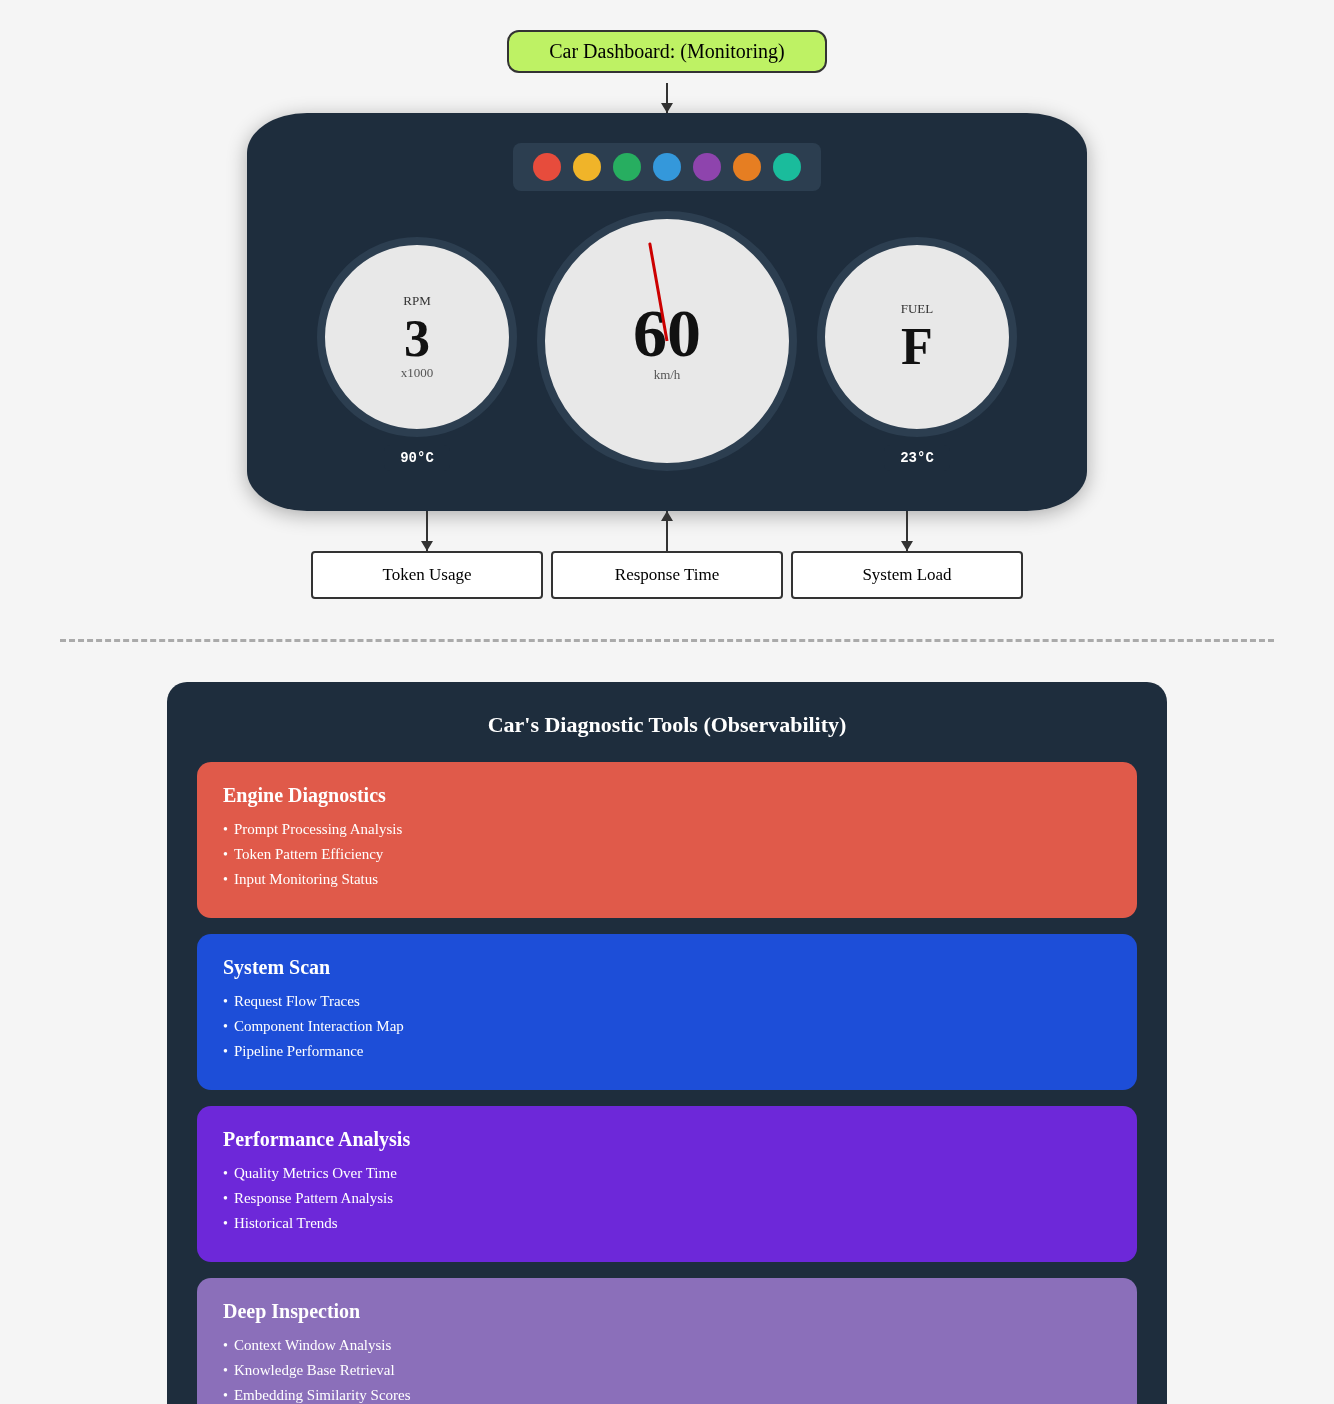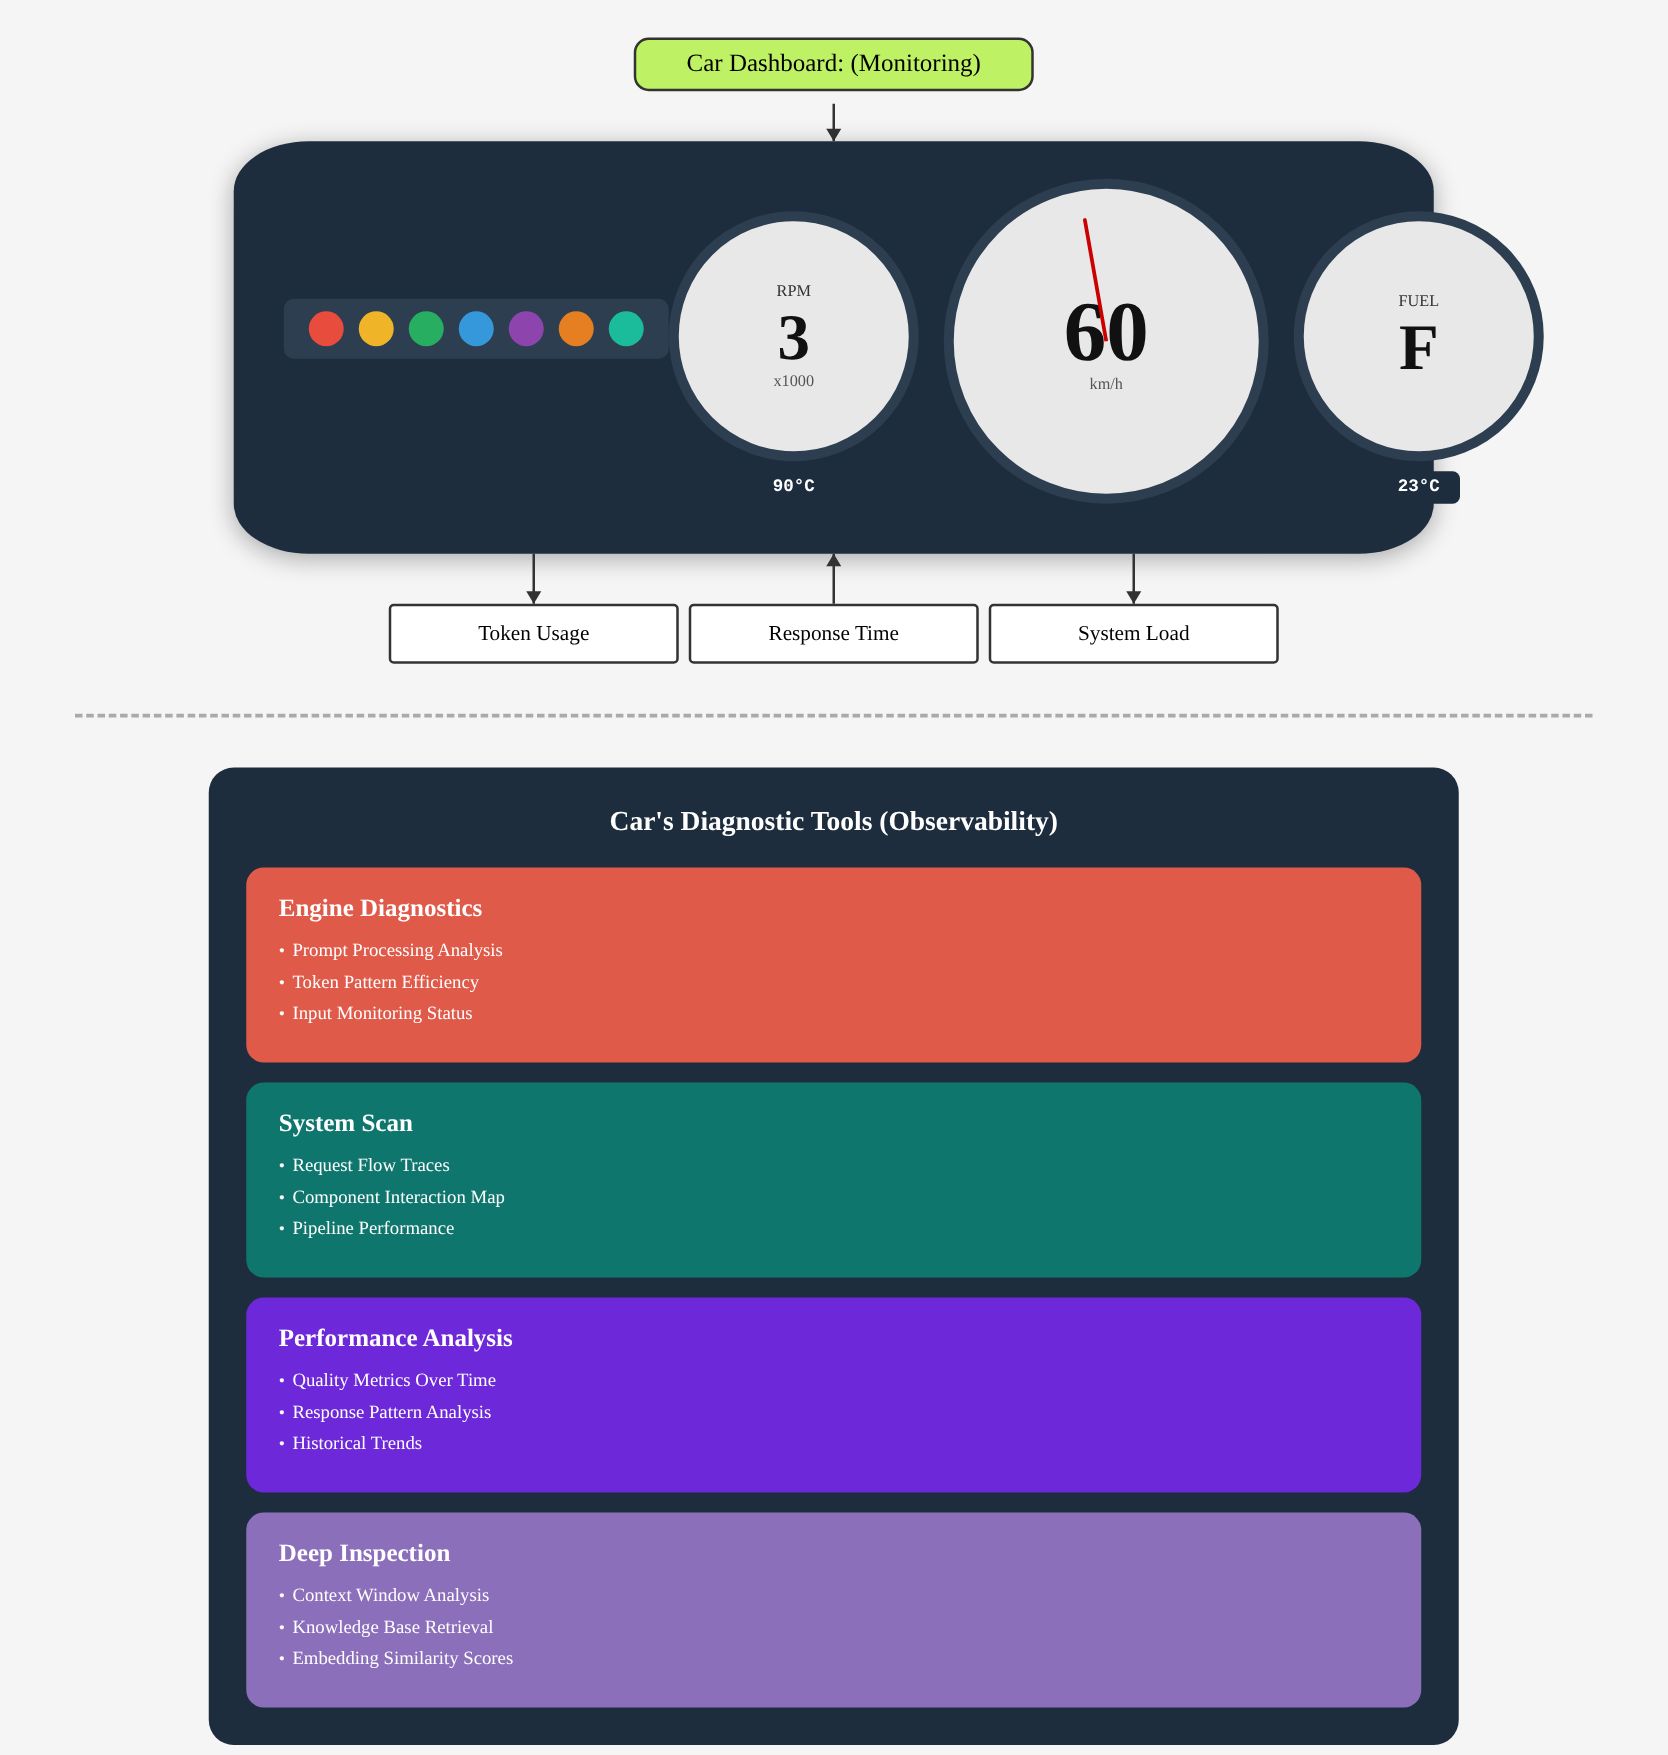--- a/index.html
+++ b/index.html
@@ -43,24 +43,24 @@
       left: -5px;
       border-left: 6px solid transparent;
       border-right: 6px solid transparent;
       border-top: 10px solid #333;
     }
 
     
     .dashboard {
       background: #1e2d3d;
       border-radius: 60px / 40px;
-      width: 960px;
+      width: 840px;
       padding: 30px 40px 40px;
       display: flex;
-      flex-direction: row;
+      flex-direction: column;
       align-items: center;
       position: relative;
       box-shadow: 0 4px 20px rgba(0,0,0,0.3);
     }
 
     
     .dots-bar {
       background: #2c3e50;
       border-radius: 8px;
       padding: 10px 20px;
@@ -236,21 +236,21 @@
       grid-template-columns: 1fr;
       gap: 16px;
     }
 
     .diag-card {
       border-radius: 14px;
       padding: 22px 26px;
       color: #fff;
     }
     .diag-card.red { background: #e05a4a; }
-    .diag-card.green { background: #0f766e; }
+    .diag-card.green { background: #1d4ed8; }
     .diag-card.blue { background: #6d28d9; }
     .diag-card.purple { background: #8b6fba; }
 
     .diag-card-title {
       font-size: 20px;
       font-weight: bold;
       margin-bottom: 14px;
     }
 
     .diag-card-item {

